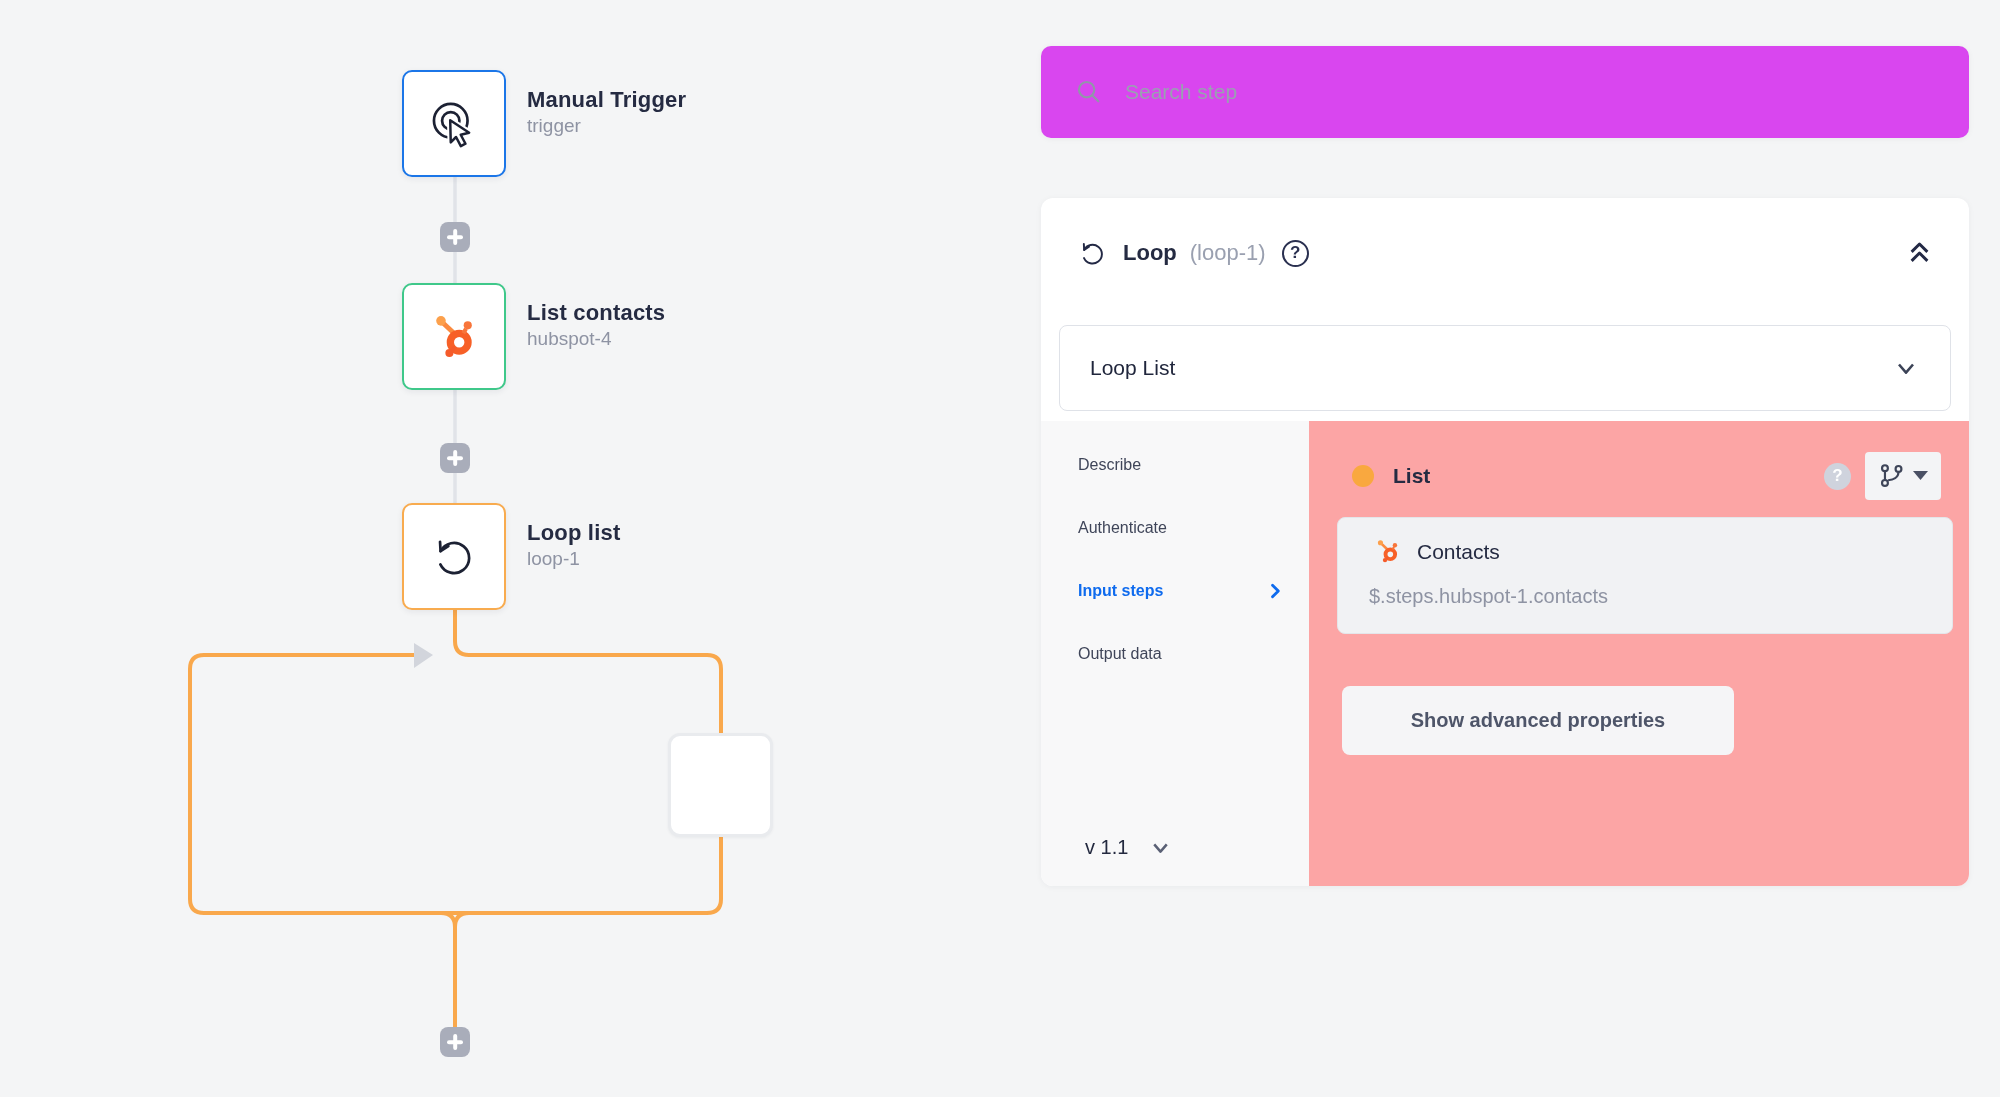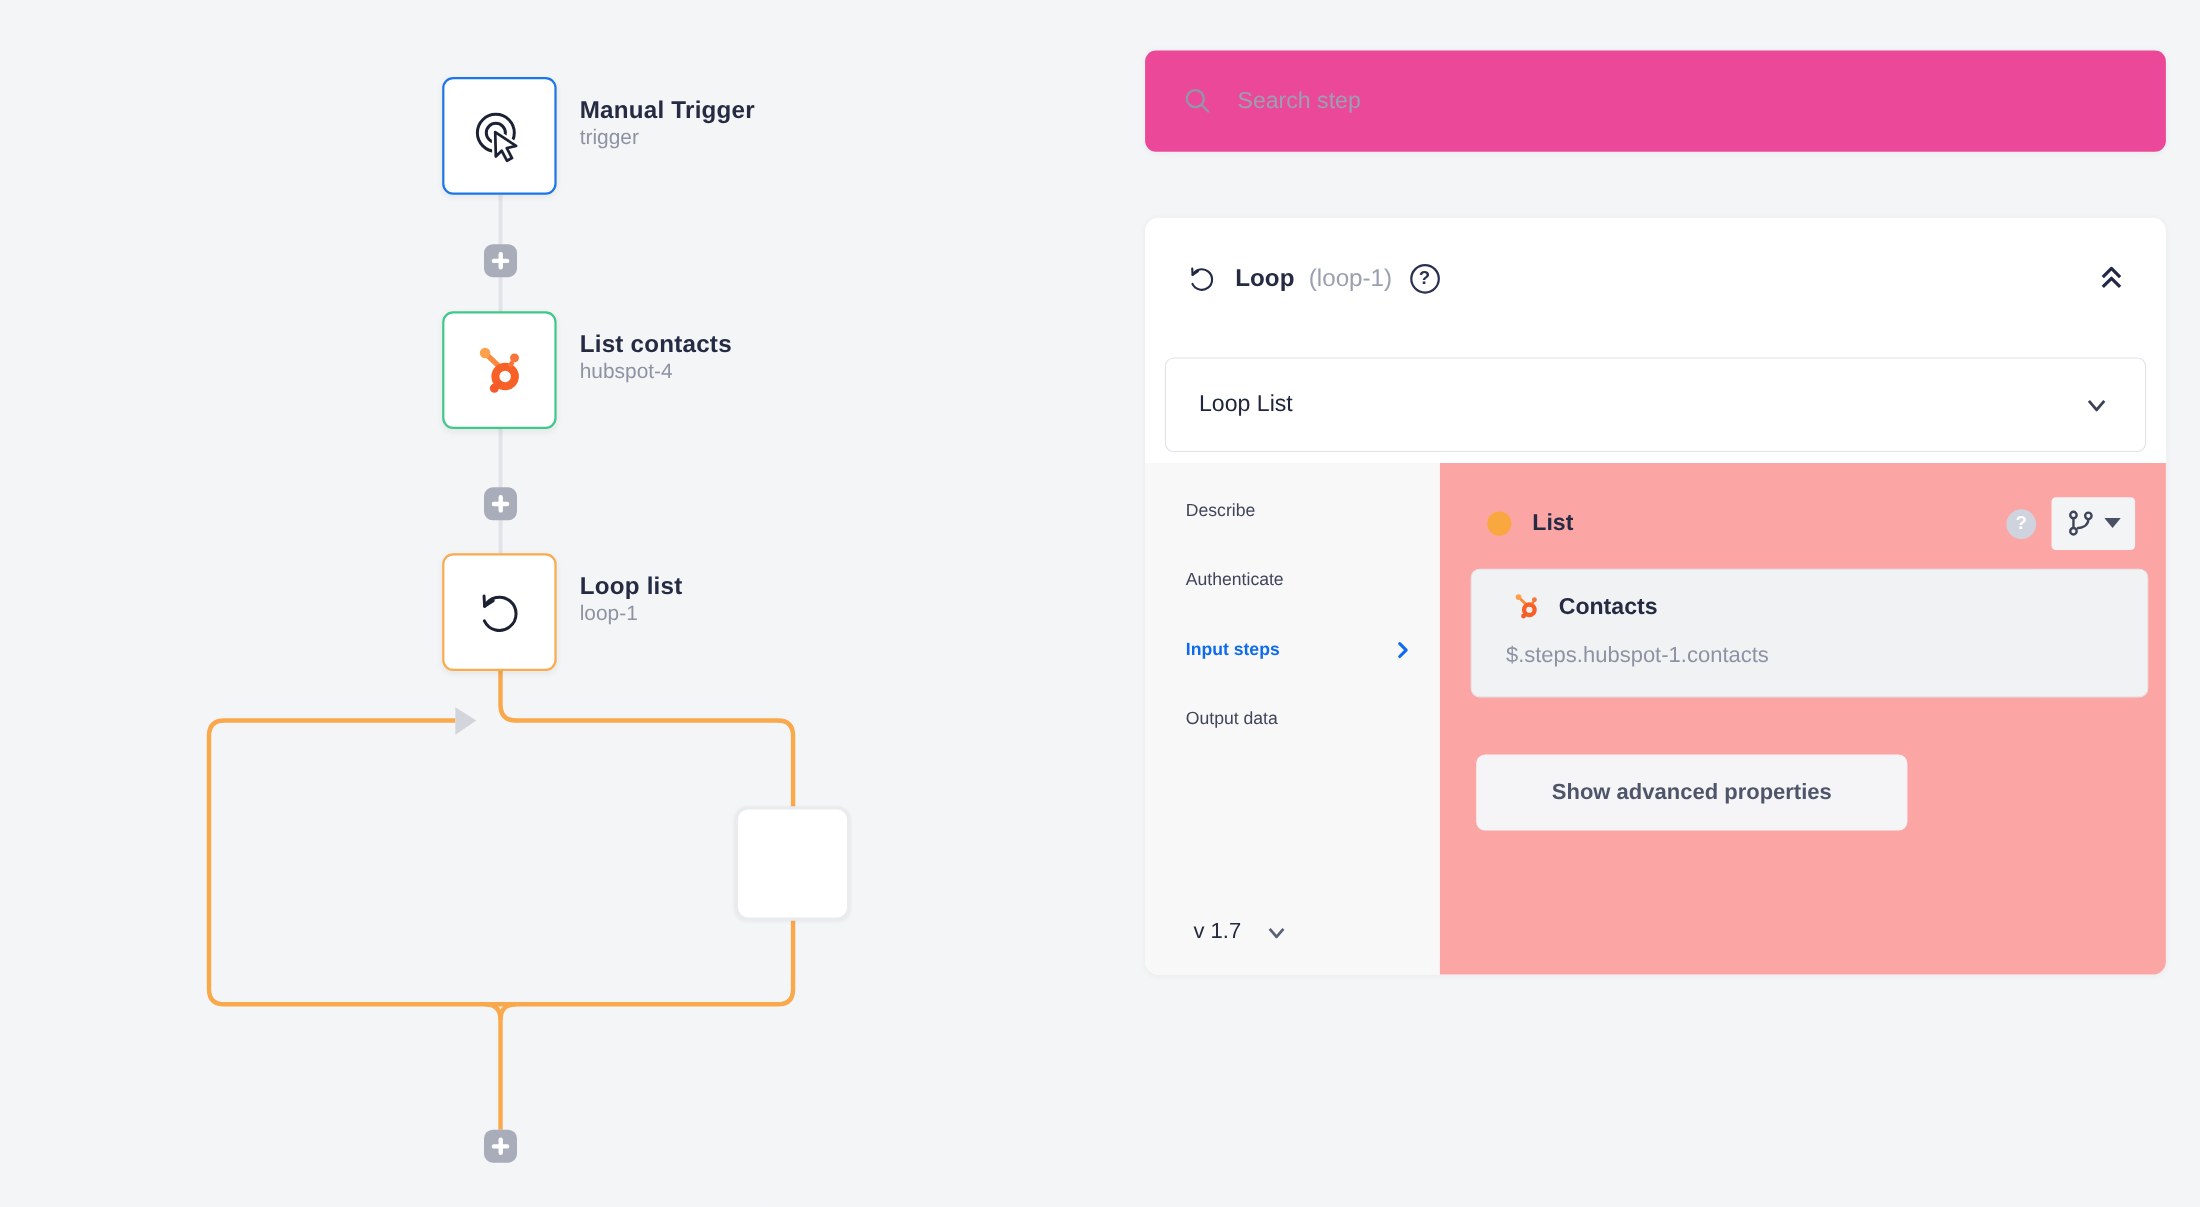--- a/index.html
+++ b/index.html
@@ -27,21 +27,21 @@
   .plus-btn::before, .plus-btn::after { content:""; position:absolute; left:50%; top:50%;
               background:#fff; border-radius:2px; transform:translate(-50%,-50%); }
   .plus-btn::before { width:16px; height:3.6px; }
   .plus-btn::after  { width:3.6px; height:16px; }
 
   .dropzone { position:absolute; left:668px; top:733px; width:105px; height:104px; background:#fff;
               border:3px solid #e9ebee; border-radius:12px; z-index:2;
               box-shadow:0 1px 3px rgba(25,30,50,0.05); }
 
   
-  .searchbar { position:absolute; left:1041px; top:46px; width:928px; height:92px; background:#ec4899;
+  .searchbar { position:absolute; left:1041px; top:46px; width:928px; height:92px; background:#d946ef;
                border-radius:10px; box-shadow:0 1px 6px rgba(25,30,50,0.05); display:flex;
                align-items:center; padding-left:34px; z-index:2; }
   .searchbar input { border:none; outline:none; background:transparent; font-size:21px;
                color:#30364d; margin-left:22px; width:780px; font-family:"Liberation Sans",sans-serif; }
   .searchbar input::placeholder { color:#9aa0b2; }
 
   .panel { position:absolute; left:1041px; top:198px; width:928px; height:688px; background:#fff;
            border-radius:12px; box-shadow:0 1px 6px rgba(25,30,50,0.05); z-index:2; }
 
   .panel-header { position:absolute; left:0; top:0; width:100%; height:110px; display:flex;
@@ -78,21 +78,21 @@
   .field-label { font-size:21px; font-weight:700; color:#252b42; margin-left:19px; }
   .help-filled { width:27px; height:27px; border-radius:50%; background:#cfd3dd; color:#fff;
                  font-size:17px; font-weight:700; display:flex; align-items:center;
                  justify-content:center; margin-left:auto; cursor:pointer; }
   .mapper-btn { width:76px; height:48px; background:#f3f4f6; border-radius:4px; margin-left:14px;
                 display:flex; align-items:center; justify-content:center; gap:8px; cursor:pointer; }
 
   .value-chip { position:absolute; left:28px; top:96px; width:616px; height:117px; background:#f1f2f4;
                 border:1.5px solid #e4e6ea; border-radius:8px; cursor:pointer; }
   .chip-title-row { position:absolute; left:36px; top:20px; display:flex; align-items:center; }
-  .chip-title { font-size:21px; font-weight:700; color:#252b42; margin-left:16px; }
+  .chip-title { font-size:21px; font-weight:400; color:#252b42; margin-left:16px; }
   .chip-path { position:absolute; left:31px; top:67px; font-size:20px; color:#8e93a3; }
 
   .advanced-btn { position:absolute; left:33px; top:265px; width:392px; height:69px; background:#f5f5f7;
                   border:none; border-radius:8px; font-size:20px; font-weight:700; color:#4e5569;
                   font-family:"Liberation Sans",sans-serif; cursor:pointer; }
 </style>
 </head>
 <body>
 
 <div class="stage">
@@ -200,21 +200,21 @@
             <svg width="20" height="20" viewBox="0 0 24 24">
               <polyline points="9,5 16,12 9,19" fill="none" stroke="#0f6bee" stroke-width="3.4" stroke-linecap="round" stroke-linejoin="round"></polyline>
             </svg>
           </span>
         </div>
         <div class="tab">
           <span>Output data</span>
         </div>
 
         <div class="version">
-          <span class="version-label">v 1.7</span>
+          <span class="version-label">v 1.1</span>
           <svg width="25" height="25" viewBox="0 0 24 24">
             <polyline points="6,9 12,16 18,9" fill="none" stroke="#5a6075" stroke-width="2.4" stroke-linejoin="round"></polyline>
           </svg>
         </div>
       </div>
 
       <div class="tab-content">
         <div class="field-row">
           <span class="field-dot"></span>
           <span class="field-label">List</span>

